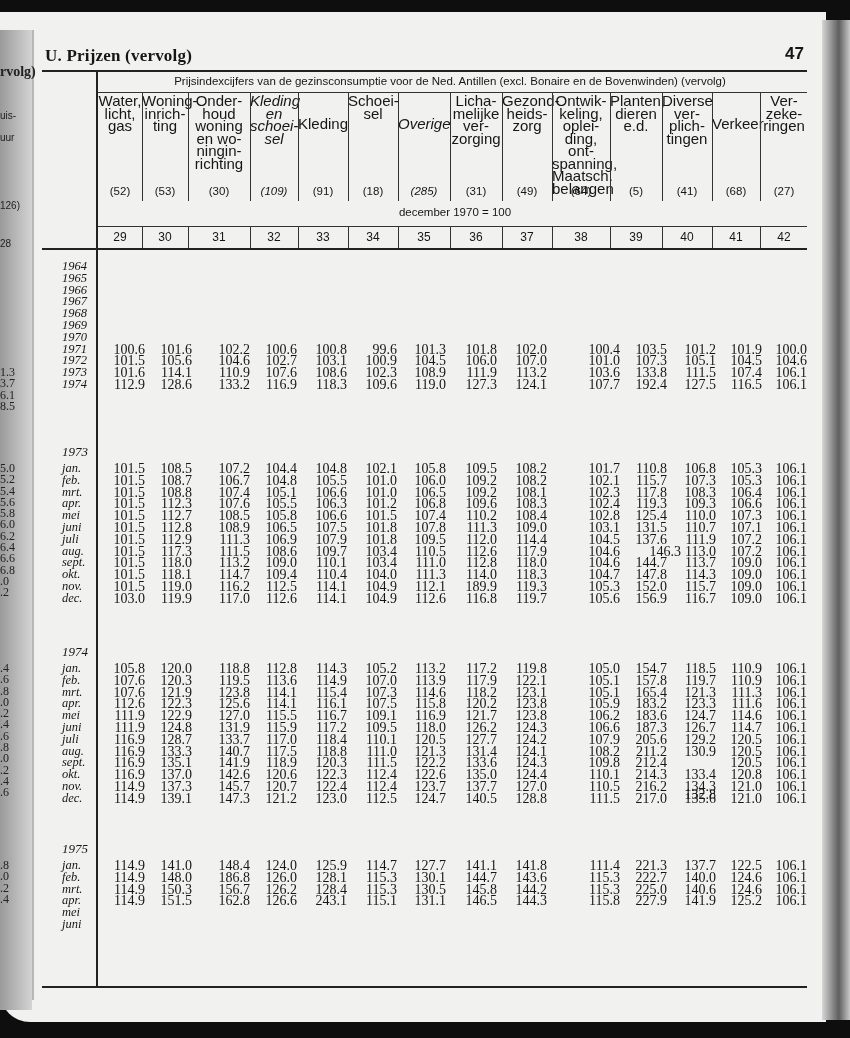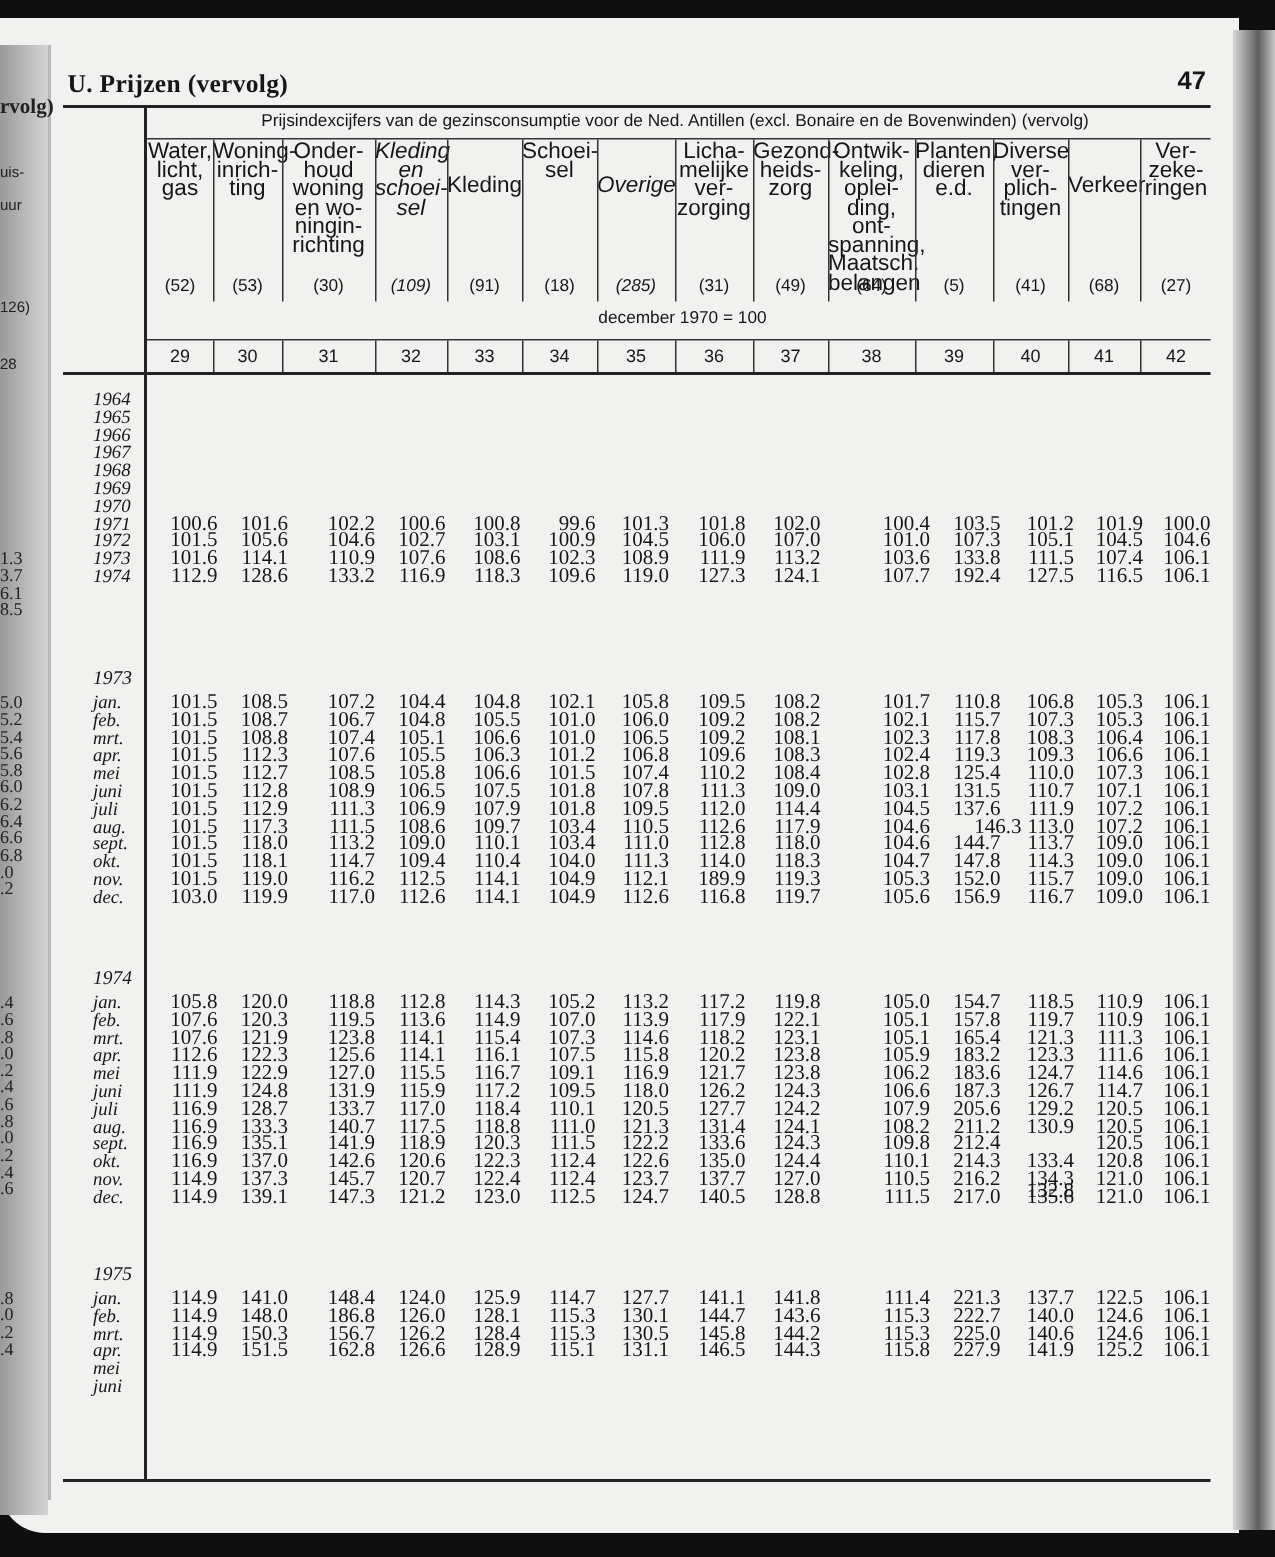--- a/index.html
+++ b/index.html
@@ -728,21 +728,21 @@
         <span class="cell" style="left: 625px; width: 42px;">225.0</span>
         <span class="cell" style="left: 674px; width: 42px;">140.6</span>
         <span class="cell" style="left: 720px; width: 42px;">124.6</span>
         <span class="cell" style="left: 765px; width: 42px;">106.1</span>
       </div>
       <div class="row">
         <span class="cell" style="left: 103px; width: 42px;">114.9</span>
         <span class="cell" style="left: 150px; width: 42px;">151.5</span>
         <span class="cell" style="left: 208px; width: 42px;">162.8</span>
         <span class="cell" style="left: 255px; width: 42px;">126.6</span>
-        <span class="cell" style="left: 305px; width: 42px;">128.9</span>
+        <span class="cell" style="left: 305px; width: 42px;">243.1</span>
         <span class="cell" style="left: 355px; width: 42px;">115.1</span>
         <span class="cell" style="left: 404px; width: 42px;">131.1</span>
         <span class="cell" style="left: 455px; width: 42px;">146.5</span>
         <span class="cell" style="left: 505px; width: 42px;">144.3</span>
         <span class="cell" style="left: 578px; width: 42px;">115.8</span>
         <span class="cell" style="left: 625px; width: 42px;">227.9</span>
         <span class="cell" style="left: 674px; width: 42px;">141.9</span>
         <span class="cell" style="left: 720px; width: 42px;">125.2</span>
         <span class="cell" style="left: 765px; width: 42px;">106.1</span>
       </div>

